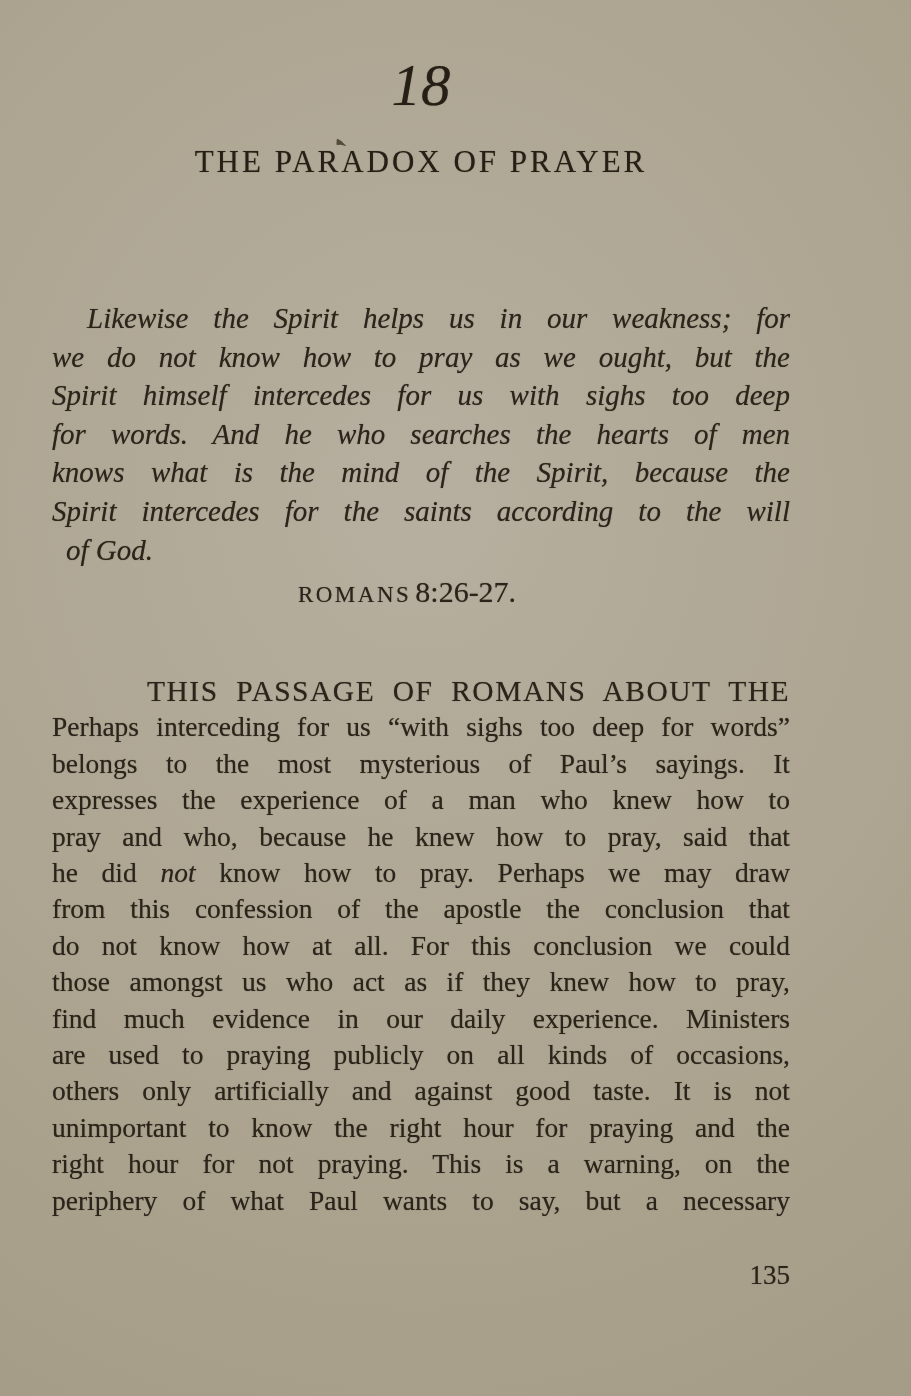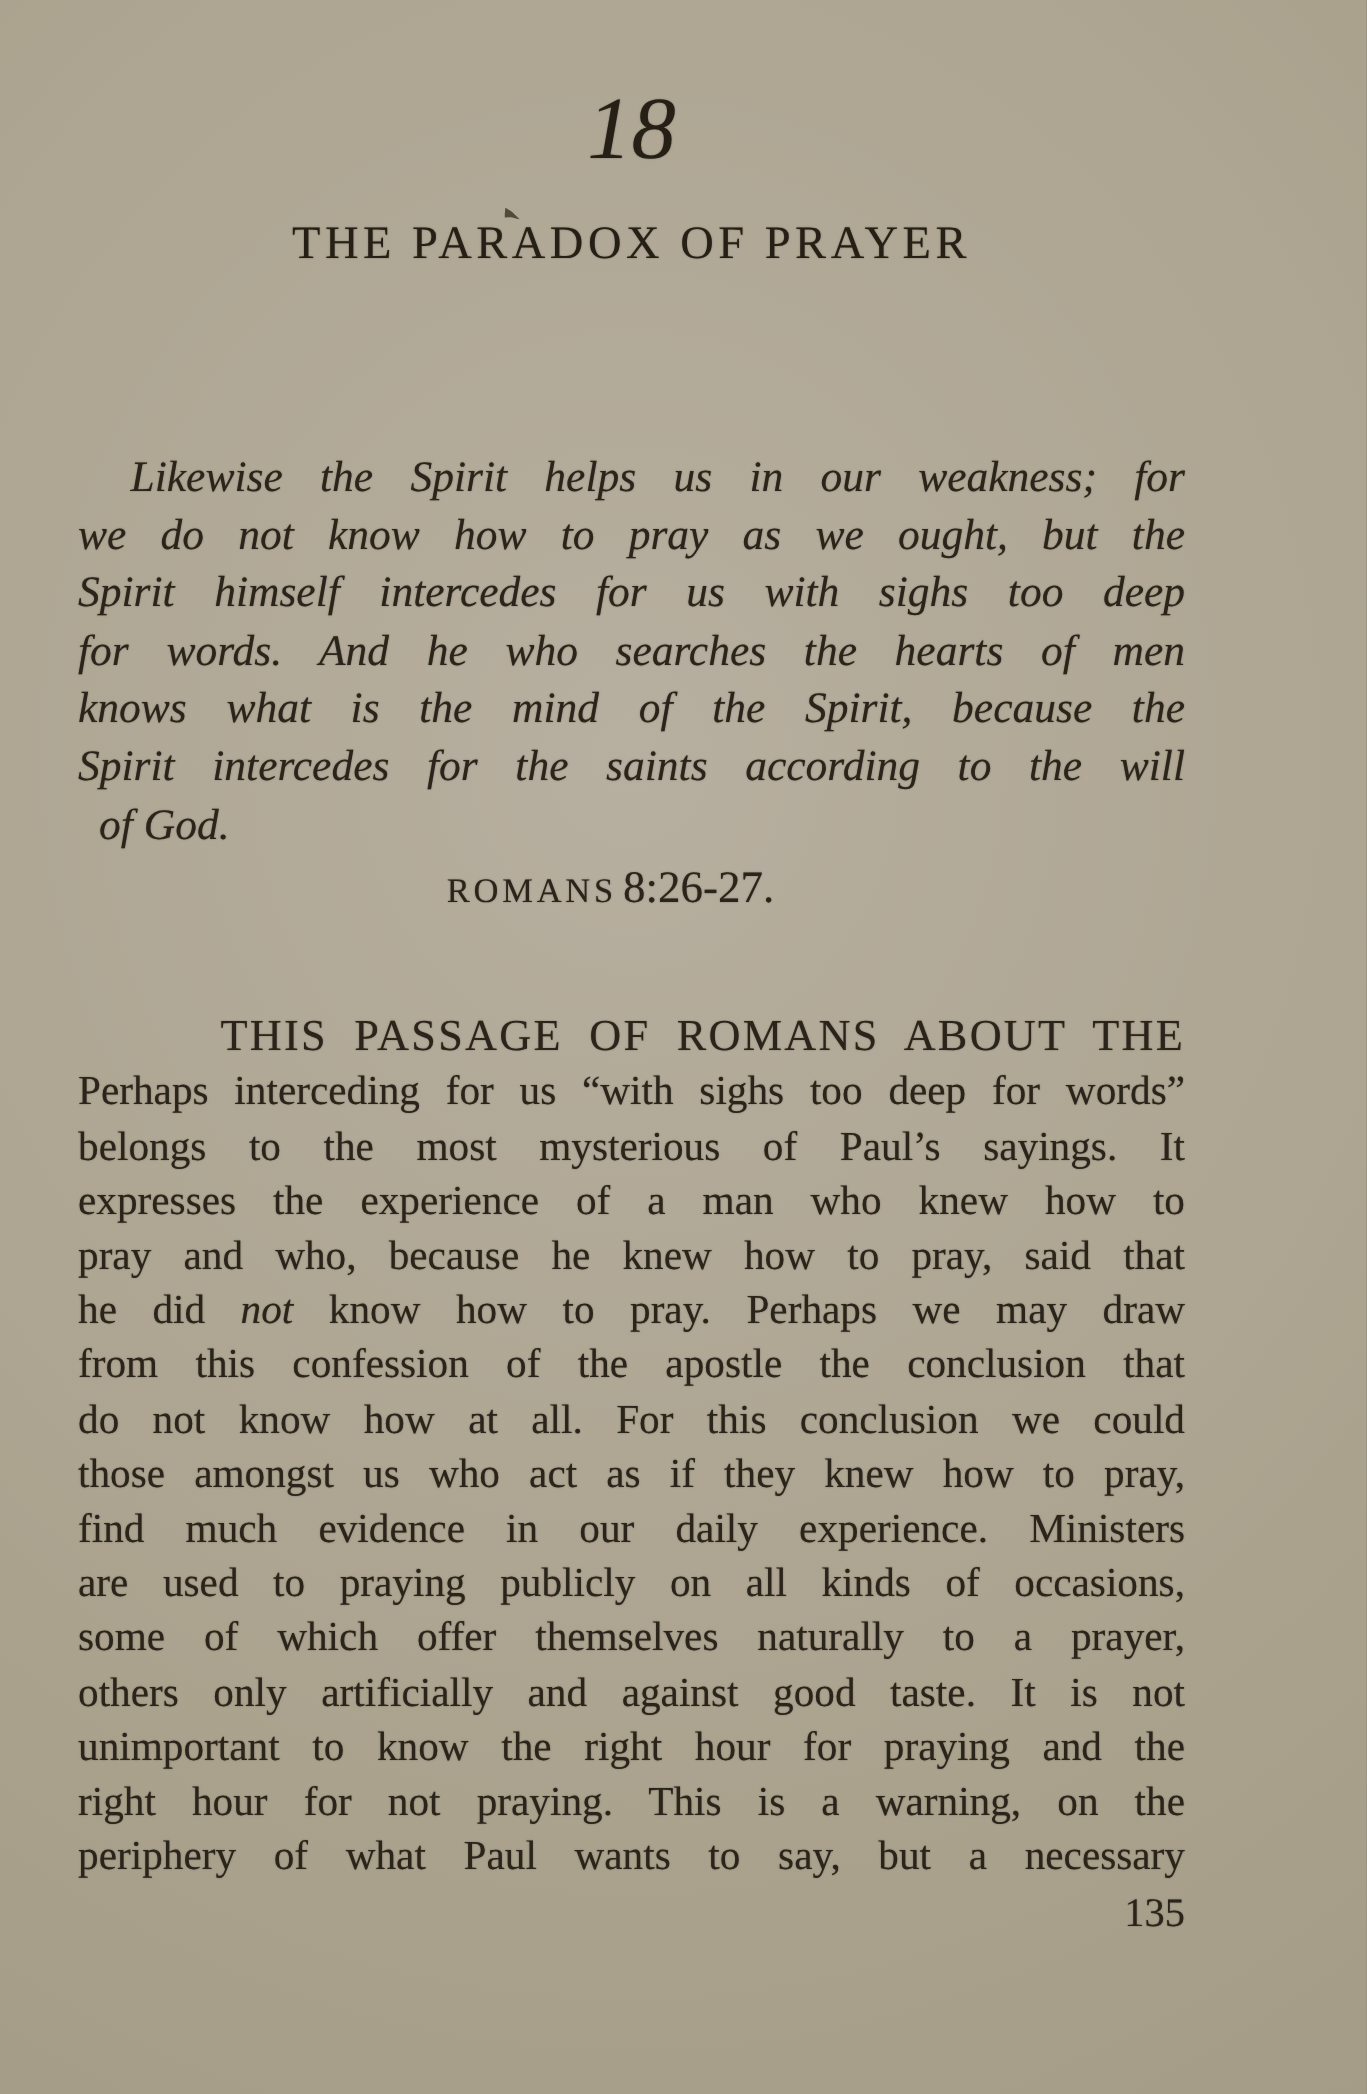--- a/index.html
+++ b/index.html
@@ -136,21 +136,20 @@
     <div class="jline">Perhaps interceding for us “with sighs too deep for words”</div>
     <div class="jline">belongs to the most mysterious of Paul’s sayings. It</div>
     <div class="jline">expresses the experience of a man who knew how to</div>
     <div class="jline">pray and who, because he knew how to pray, said that</div>
     <div class="jline"><span>he did </span><span class="em">not</span><span> know how to pray. Perhaps we may draw</span></div>
     <div class="jline">from this confession of the apostle the conclusion that</div>
     <div class="jline">do not know how at all. For this conclusion we could</div>
     <div class="jline">those amongst us who act as if they knew how to pray,</div>
     <div class="jline">find much evidence in our daily experience. Ministers</div>
     <div class="jline">are used to praying publicly on all kinds of occasions,</div>
-    <div class="jline">some of which offer themselves naturally to a prayer,</div>
     <div class="jline">others only artificially and against good taste. It is not</div>
     <div class="jline">unimportant to know the right hour for praying and the</div>
     <div class="jline">right hour for not praying. This is a warning, on the</div>
     <div class="jline">periphery of what Paul wants to say, but a necessary</div>
   </div>
 
   <div class="col page-number soft">135</div>
 
 </div>
 

